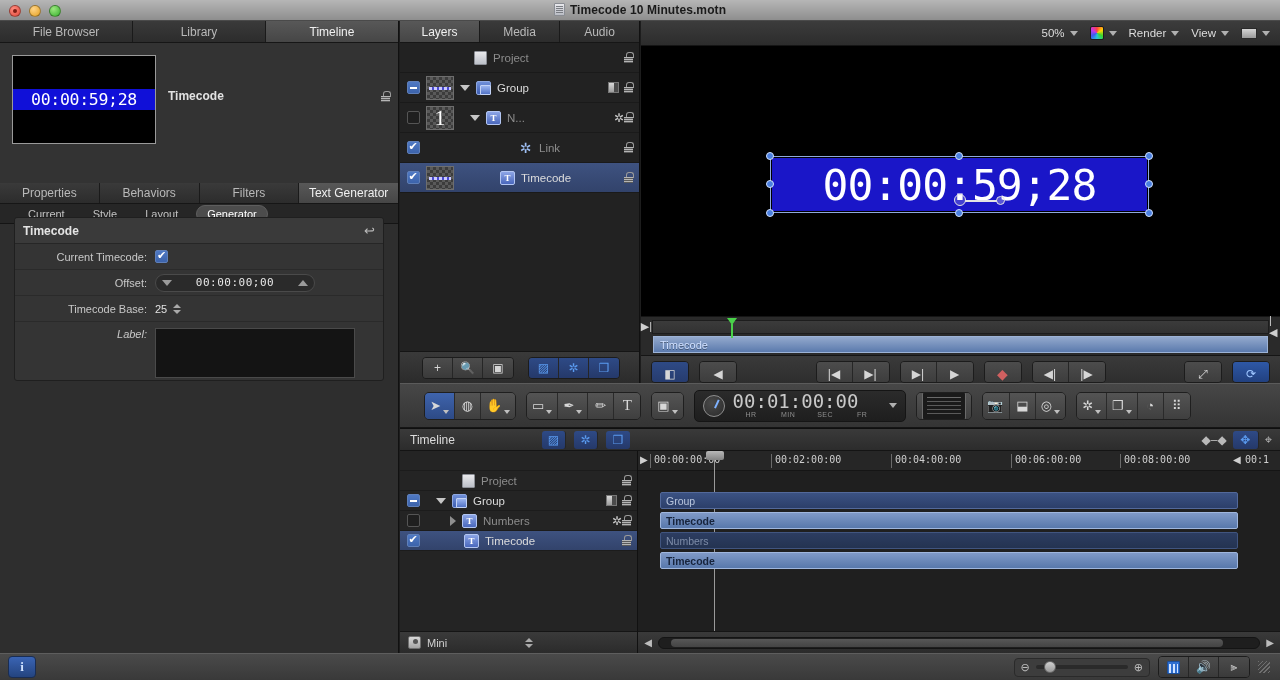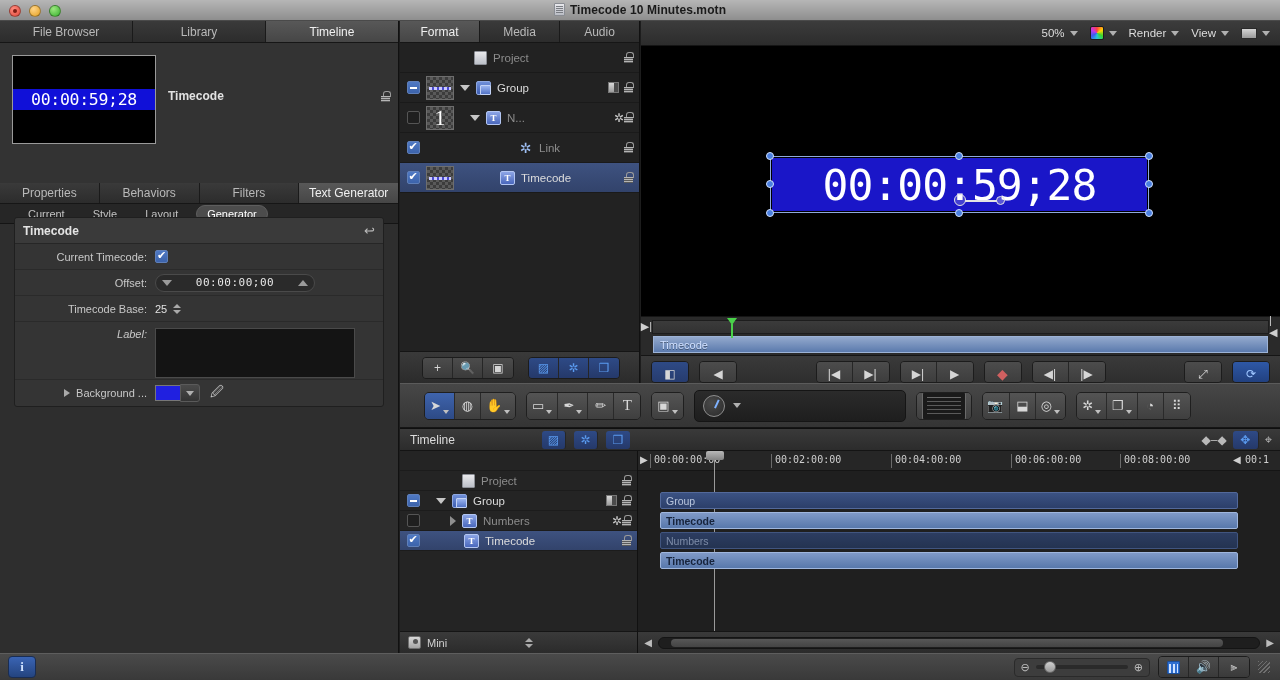--- a/index.html
+++ b/index.html
@@ -423,37 +423,26 @@
             <i class="u"></i>
             <i class="d"></i>
           </div>
       </div>
 
       <div class="param-row tall">
         <div class="param-label">Label:</div>
         <div class="label-box"></div>
       </div>
 
-      <div class="param-row">
-        <div class="param-label" style="display:flex;align-items:center;justify-content:flex-end;">
-          <span class="disclosure"></span>
-          <span>Background ...</span>
-        </div>
-        <div class="color-swatch" style="background:#2020e0"></div>
-        <div class="color-pop">
-            <span class="caret"></span>
-          </div>
-        <div class="eyedrop">🖉</div>
-      </div>
     </div>
   </div>
 
   <div class="layers">
     <div class="tabstrip">
-      <div class="tab active">Format</div>
+      <div class="tab active">Layers</div>
       <div class="tab">Media</div>
       <div class="tab">Audio</div>
     </div>
 
     <div class="layer-list">
 
       <div class="layer-row">
         <div class="lr-check"></div>
         <div class="lr-thumb blank"></div>
         <div style="width:16px"></div>
@@ -639,20 +628,29 @@
       <div class="tool">✒<span class="mini-caret"></span></div>
       <div class="tool">✏</div>
       <div class="tool" style="font-family:'Liberation Serif',serif;font-size:15px;">T</div>
     </div>
     <div class="tool-group">
       <div class="tool">▣<span class="mini-caret"></span></div>
     </div>
 
     <div class="timefield">
       <div class="clock"></div>
+      <div style="flex:1">
+        <div class="tf-digits">00:01:00:00</div>
+        <div class="tf-units">
+          <span>HR</span>
+          <span>MIN</span>
+          <span>SEC</span>
+          <span>FR</span>
+        </div>
+      </div>
       <div class="caret"></div>
     </div>
 
     <div class="tool-group">
       <div class="tool">
           <span class="hud-box"></span>
         </div>
     </div>
     <div class="tool-group">
       <div class="tool">📷</div>

